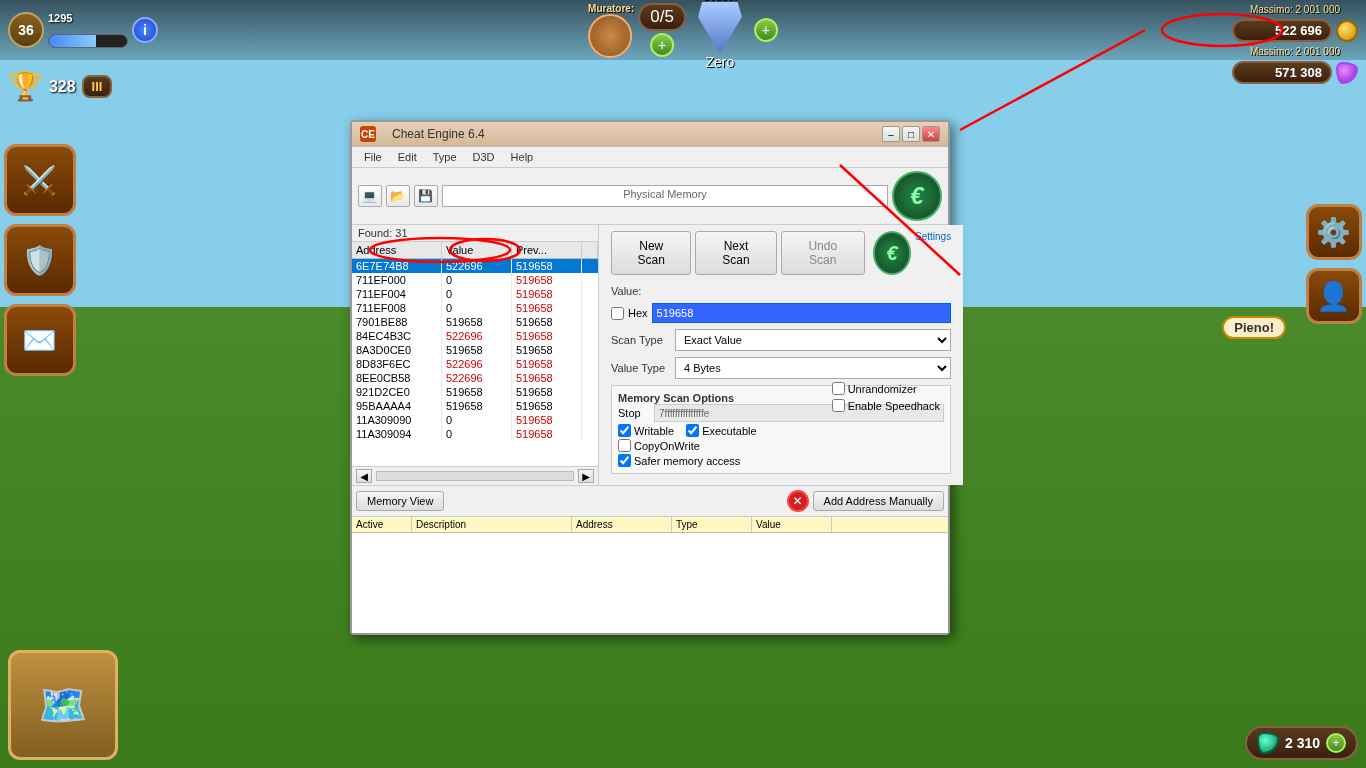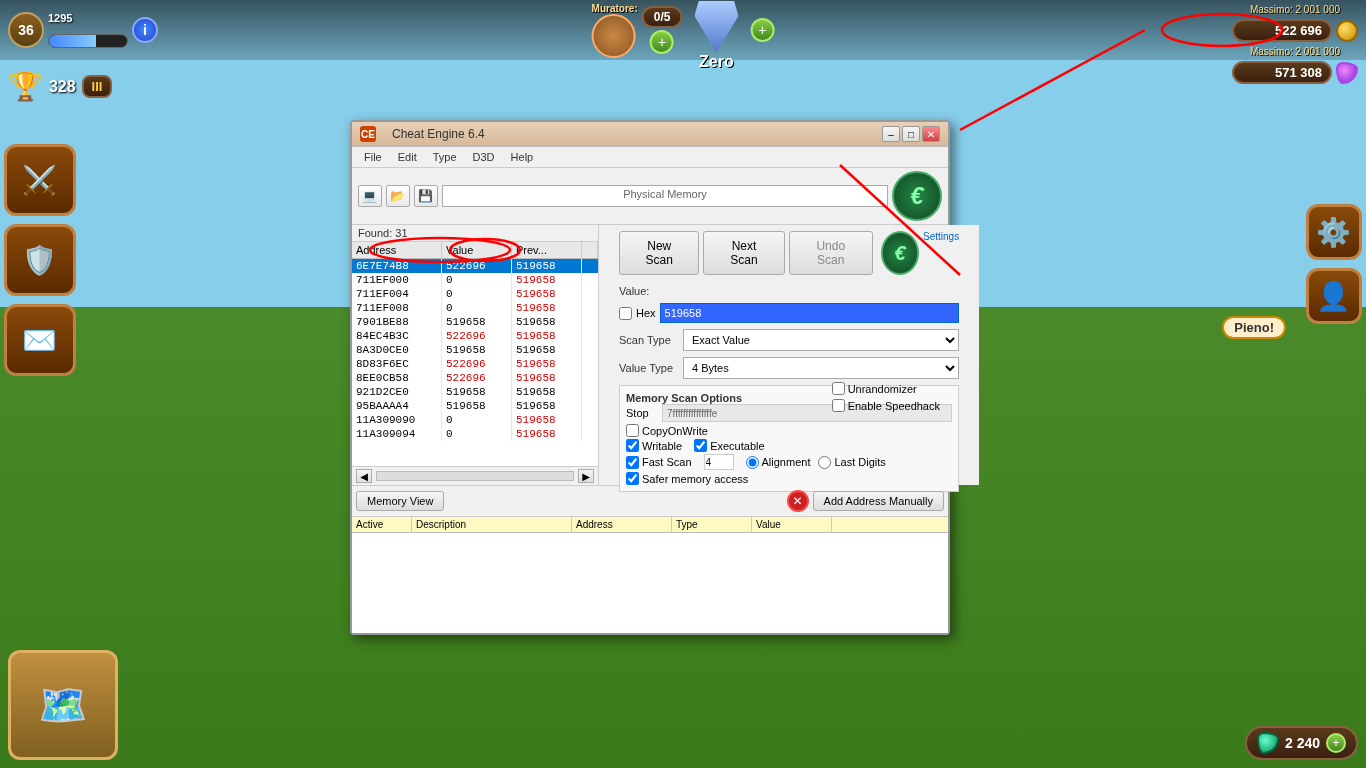--- a/index.html
+++ b/index.html
@@ -113,22 +113,22 @@
       border-radius: 50%;
       border: 2px solid #ffaa66;
     }
 
     .worker-count {
       background: linear-gradient(180deg, #5a3a1a 0%, #3a2010 100%);
       border: 2px solid #8a6040;
       border-radius: 16px;
       padding: 2px 10px;
       color: white;
-      font-size: 12px;
-      font-weight: bold;
+      font-size: 17px;
+      font-weight: normal;
     }
 
     
     .side-buttons-left {
       position: absolute;
       left: 0;
       top: 80px;
       display: flex;
       flex-direction: column;
       gap: 8px;
@@ -347,21 +347,20 @@
     }
 
     .ce-list-header span {
       padding: 2px 4px;
       border-right: 1px solid #ccc;
     }
 
     .ce-list-body {
       overflow-y: auto;
       flex: 1;
-      font-family: Liberation Mono, monospace;
     }
 
     .ce-list-body::-webkit-scrollbar { width: 12px; }
     .ce-list-body::-webkit-scrollbar-track { background: #f0f0f0; }
     .ce-list-body::-webkit-scrollbar-thumb { background: #bbb; border: 1px solid #999; }
 
     .ce-row {
       display: grid;
       grid-template-columns: 90px 70px 70px 16px;
       font-size: 11px;
@@ -374,21 +373,21 @@
       border-right: 1px solid #e8e8e8;
       white-space: nowrap;
       overflow: hidden;
     }
 
     .ce-row span.red { color: #cc0000; }
 
     
     .ce-right-panel {
       flex: 1;
-      padding: 6px 20px;
+      padding: 6px 12px;
       display: flex;
       flex-direction: column;
       gap: 6px;
       background: #f0f0f0;
     }
 
     .ce-scan-buttons {
       display: flex;
       gap: 4px;
       justify-content: center;
@@ -725,21 +724,21 @@
         <div class="worker-count">
           <span>0/5</span>
         </div>
         <div style="width:24px;height:24px;background:linear-gradient(180deg,#88cc44,#448822);border-radius:50%;border:2px solid #aaee66;display:flex;align-items:center;justify-content:center;color:white;font-size:14px;cursor:pointer">+</div>
       </div>
     </div>
 
     <div style="display:flex;flex-direction:column;align-items:center">
       <div style="color:#ffdd88;font-size:10px;font-weight:bold;text-shadow:1px 1px black"><span>Scudo:</span></div>
       <div style="width:44px;height:52px;background:linear-gradient(180deg,#aaccff,#5577cc);clip-path:polygon(10% 0%,90% 0%,100% 30%,50% 100%,0% 30%)"></div>
-      <div style="color:white;font-size:16px;font-weight:bold;text-shadow:1px 1px black"><span>Zero</span></div>
+      <div style="color:white;font-size:14px;font-weight:normal;text-shadow:1px 1px black"><span>Zero</span></div>
     </div>
     <div style="width:24px;height:24px;background:linear-gradient(180deg,#88cc44,#448822);border-radius:50%;border:2px solid #aaee66;display:flex;align-items:center;justify-content:center;color:white;font-size:14px;cursor:pointer">+</div>
   </div>
 
   <div class="hud-right">
     <div style="color:#ffdd88;font-size:10px;text-align:right;text-shadow:1px 1px black">
       <span>Massimo: 2 001 000</span>
     </div>
     <div style="display:flex;align-items:center;gap:4px;justify-content:flex-end">
       <div class="gold-bar">
@@ -774,21 +773,21 @@
 </div>
 
 <div class="side-btn-right">
   <div class="side-btn" style="width:56px;height:56px">⚙️</div>
   <div class="side-btn" style="width:56px;height:56px">👤</div>
 </div>
 
 <div class="gems-area">
   <div class="gems-btn">
     <div style="width:22px;height:22px;background:radial-gradient(circle at 35% 35%,#66ffcc,#008855);border-radius:30% 70% 70% 30%/30% 30% 70% 70%;border:2px solid #006644"></div>
-    <span class="gems-count">2 240</span>
+    <span class="gems-count">2 310</span>
     <div style="width:20px;height:20px;background:linear-gradient(180deg,#88cc44,#448822);border-radius:50%;border:2px solid #aaee66;display:flex;align-items:center;justify-content:center;color:white;font-size:12px">+</div>
   </div>
 </div>
 
 <div class="pieno-label">
   <span>Pieno!</span>
 </div>
 
 <div class="bottom-left">
   <div class="map-btn">🗺️</div>
@@ -941,53 +940,36 @@
         <select class="ce-select">
           <option>4 Bytes</option>
         </select>
       </div>
 
       <div class="ce-memory-options">
         <div class="ce-section-label">Memory Scan Options</div>
         <div class="ce-addr-row">
           <span style="font-size:11px;min-width:30px">Stop</span>
           <input type="text" class="ce-addr-input" value="7fffffffffffffffe" style="">
-        </div>
-        <div class="ce-check-row">
-          <label class="ce-check-label">
-            <input type="checkbox" style="">
-            <span>CopyOnWrite</span>
-          </label>
         </div>
         <div class="ce-check-row">
           <label class="ce-check-label">
             <input type="checkbox" checked="" style="">
             <span>Writable</span>
           </label>
           <label class="ce-check-label">
             <input type="checkbox" checked="" style="">
             <span>Executable</span>
           </label>
         </div>
         <div class="ce-check-row">
           <label class="ce-check-label">
-            <input type="checkbox" checked="" style="">
-            <span>Fast Scan</span>
+            <input type="checkbox" style="">
+            <span>CopyOnWrite</span>
           </label>
-          <input type="text" style="width: 30px; height: 16px; border: 1px solid rgb(204, 204, 204); font-size: 10px; padding: 1px;" value="4">
-          <div class="ce-radio-row">
-            <label class="ce-radio-label">
-              <input type="radio" name="align" checked="" style="">
-              <span>Alignment</span>
-            </label>
-            <label class="ce-radio-label">
-              <input type="radio" name="align" style="">
-              <span>Last Digits</span>
-            </label>
-          </div>
         </div>
         <div class="ce-check-row">
           <label class="ce-check-label">
             <input type="checkbox" checked="" style="">
             <span>Safer memory access</span>
           </label>
         </div>
       </div>
     </div>
 

